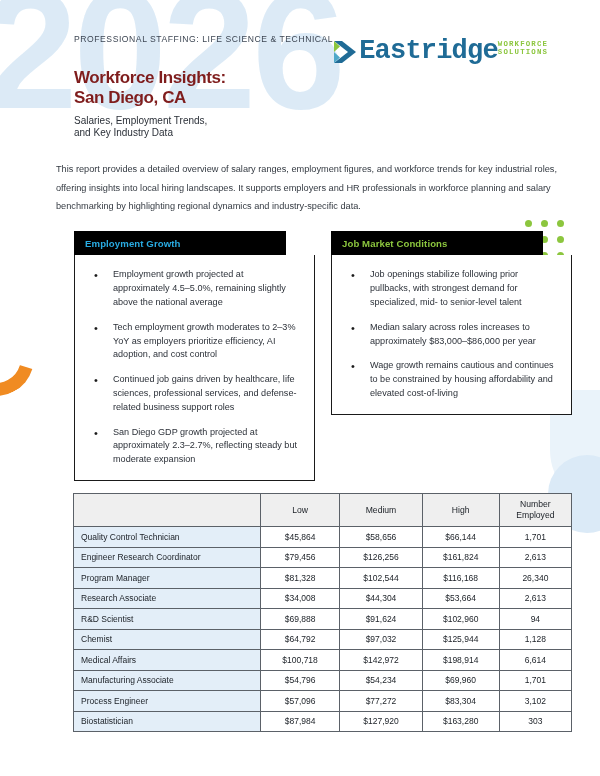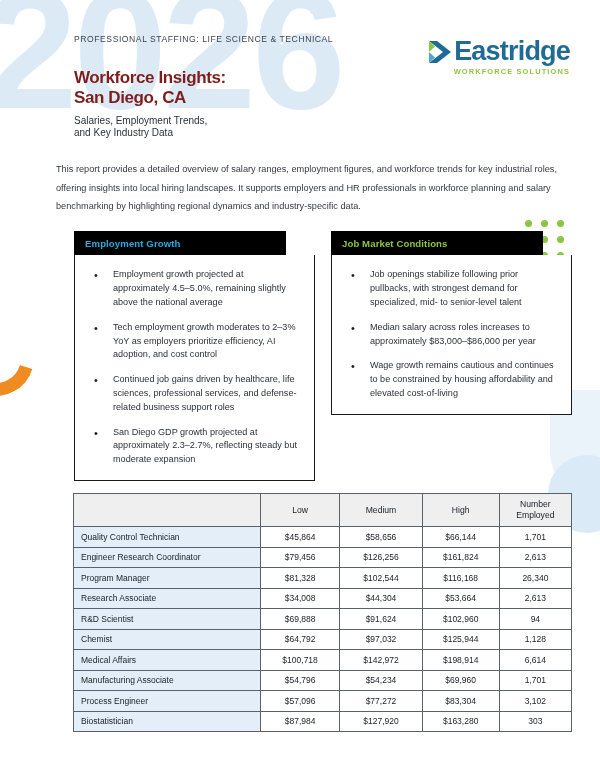--- a/index.html
+++ b/index.html
@@ -119,36 +119,35 @@
 
   .subtitle {
     margin-top: 7px;
     font-size: 10px;
     font-weight: 400;
     color: #2b3038;
     line-height: 1.27;
   }
 
   
-  .logo { display: flex; flex-direction: column; align-items: flex-end; padding-top: 4px; }
+  .logo { display: flex; flex-direction: row; align-items: flex-start; padding-top: 4px; font-family: Liberation Mono, monospace; }
   .logo-row { display: flex; align-items: center; }
   .logo-word {
     font-size: 27px;
     font-weight: 700;
     color: #1F6B96;
     letter-spacing: -.8px;
     line-height: 1;
   }
   .logo-tag {
     font-size: 7.4px;
     letter-spacing: 1.15px;
     color: #8CC63E;
     font-weight: 700;
     margin-top: 2px;
-    margin-left: 22px;
   }
 
   
   .intro {
     position: relative;
     z-index: 2;
     margin: 20px 28px 0 16px;
     font-size: 9.2px;
     line-height: 2.0;
     color: #343a42;

